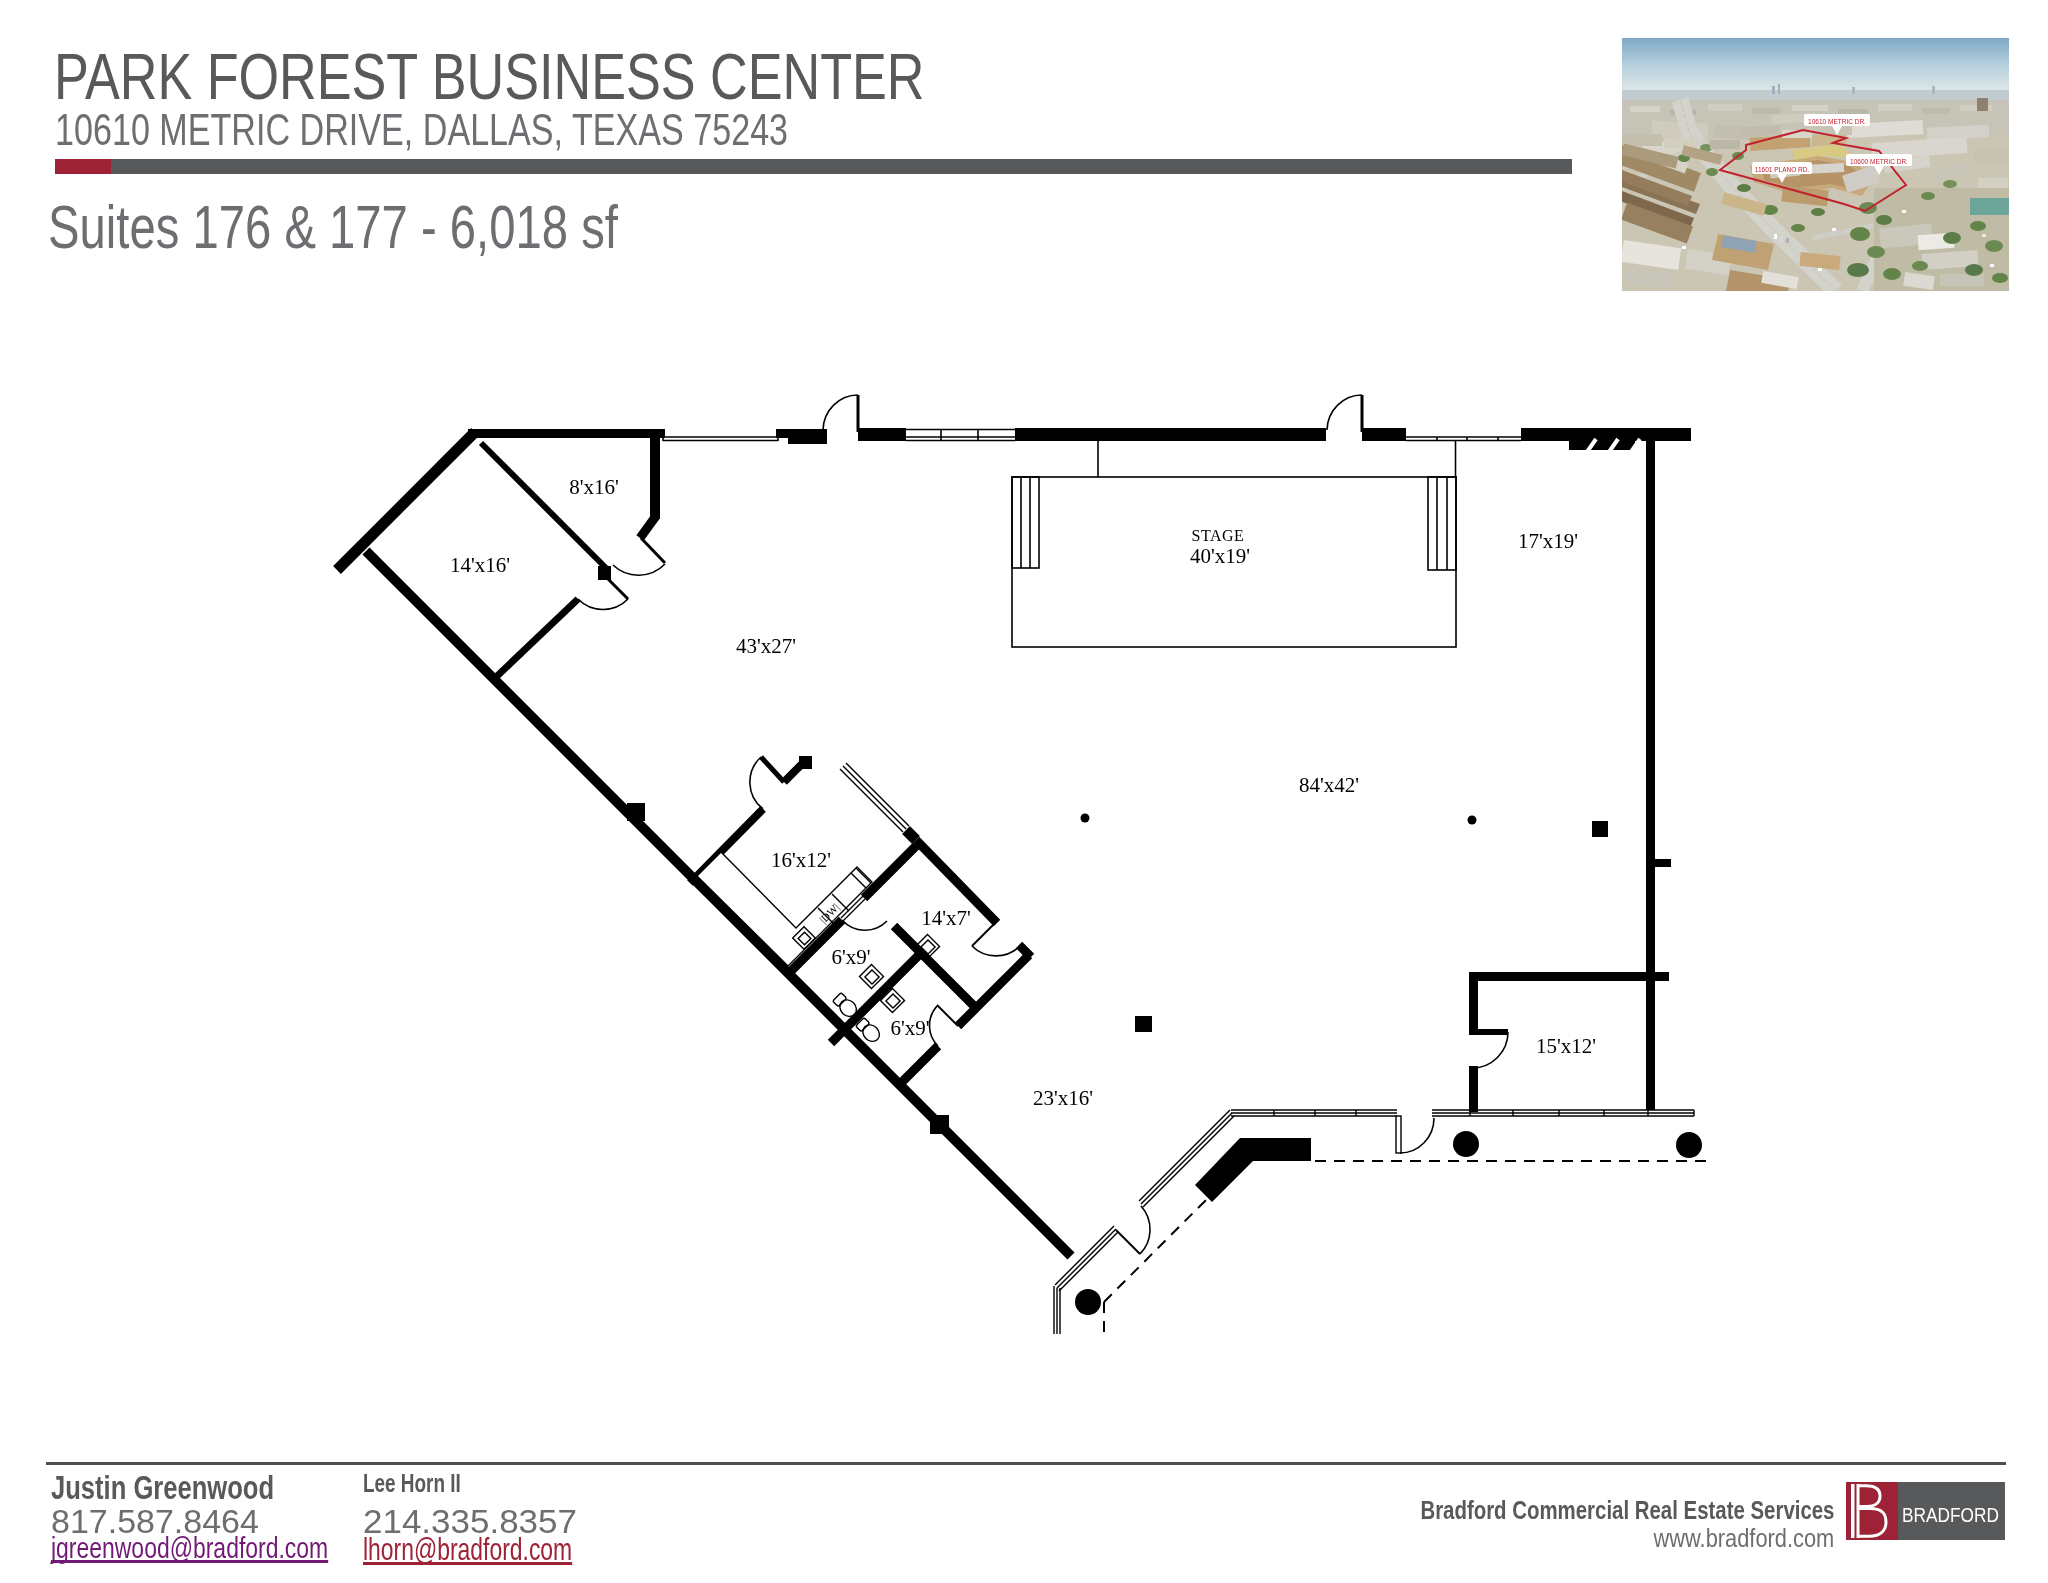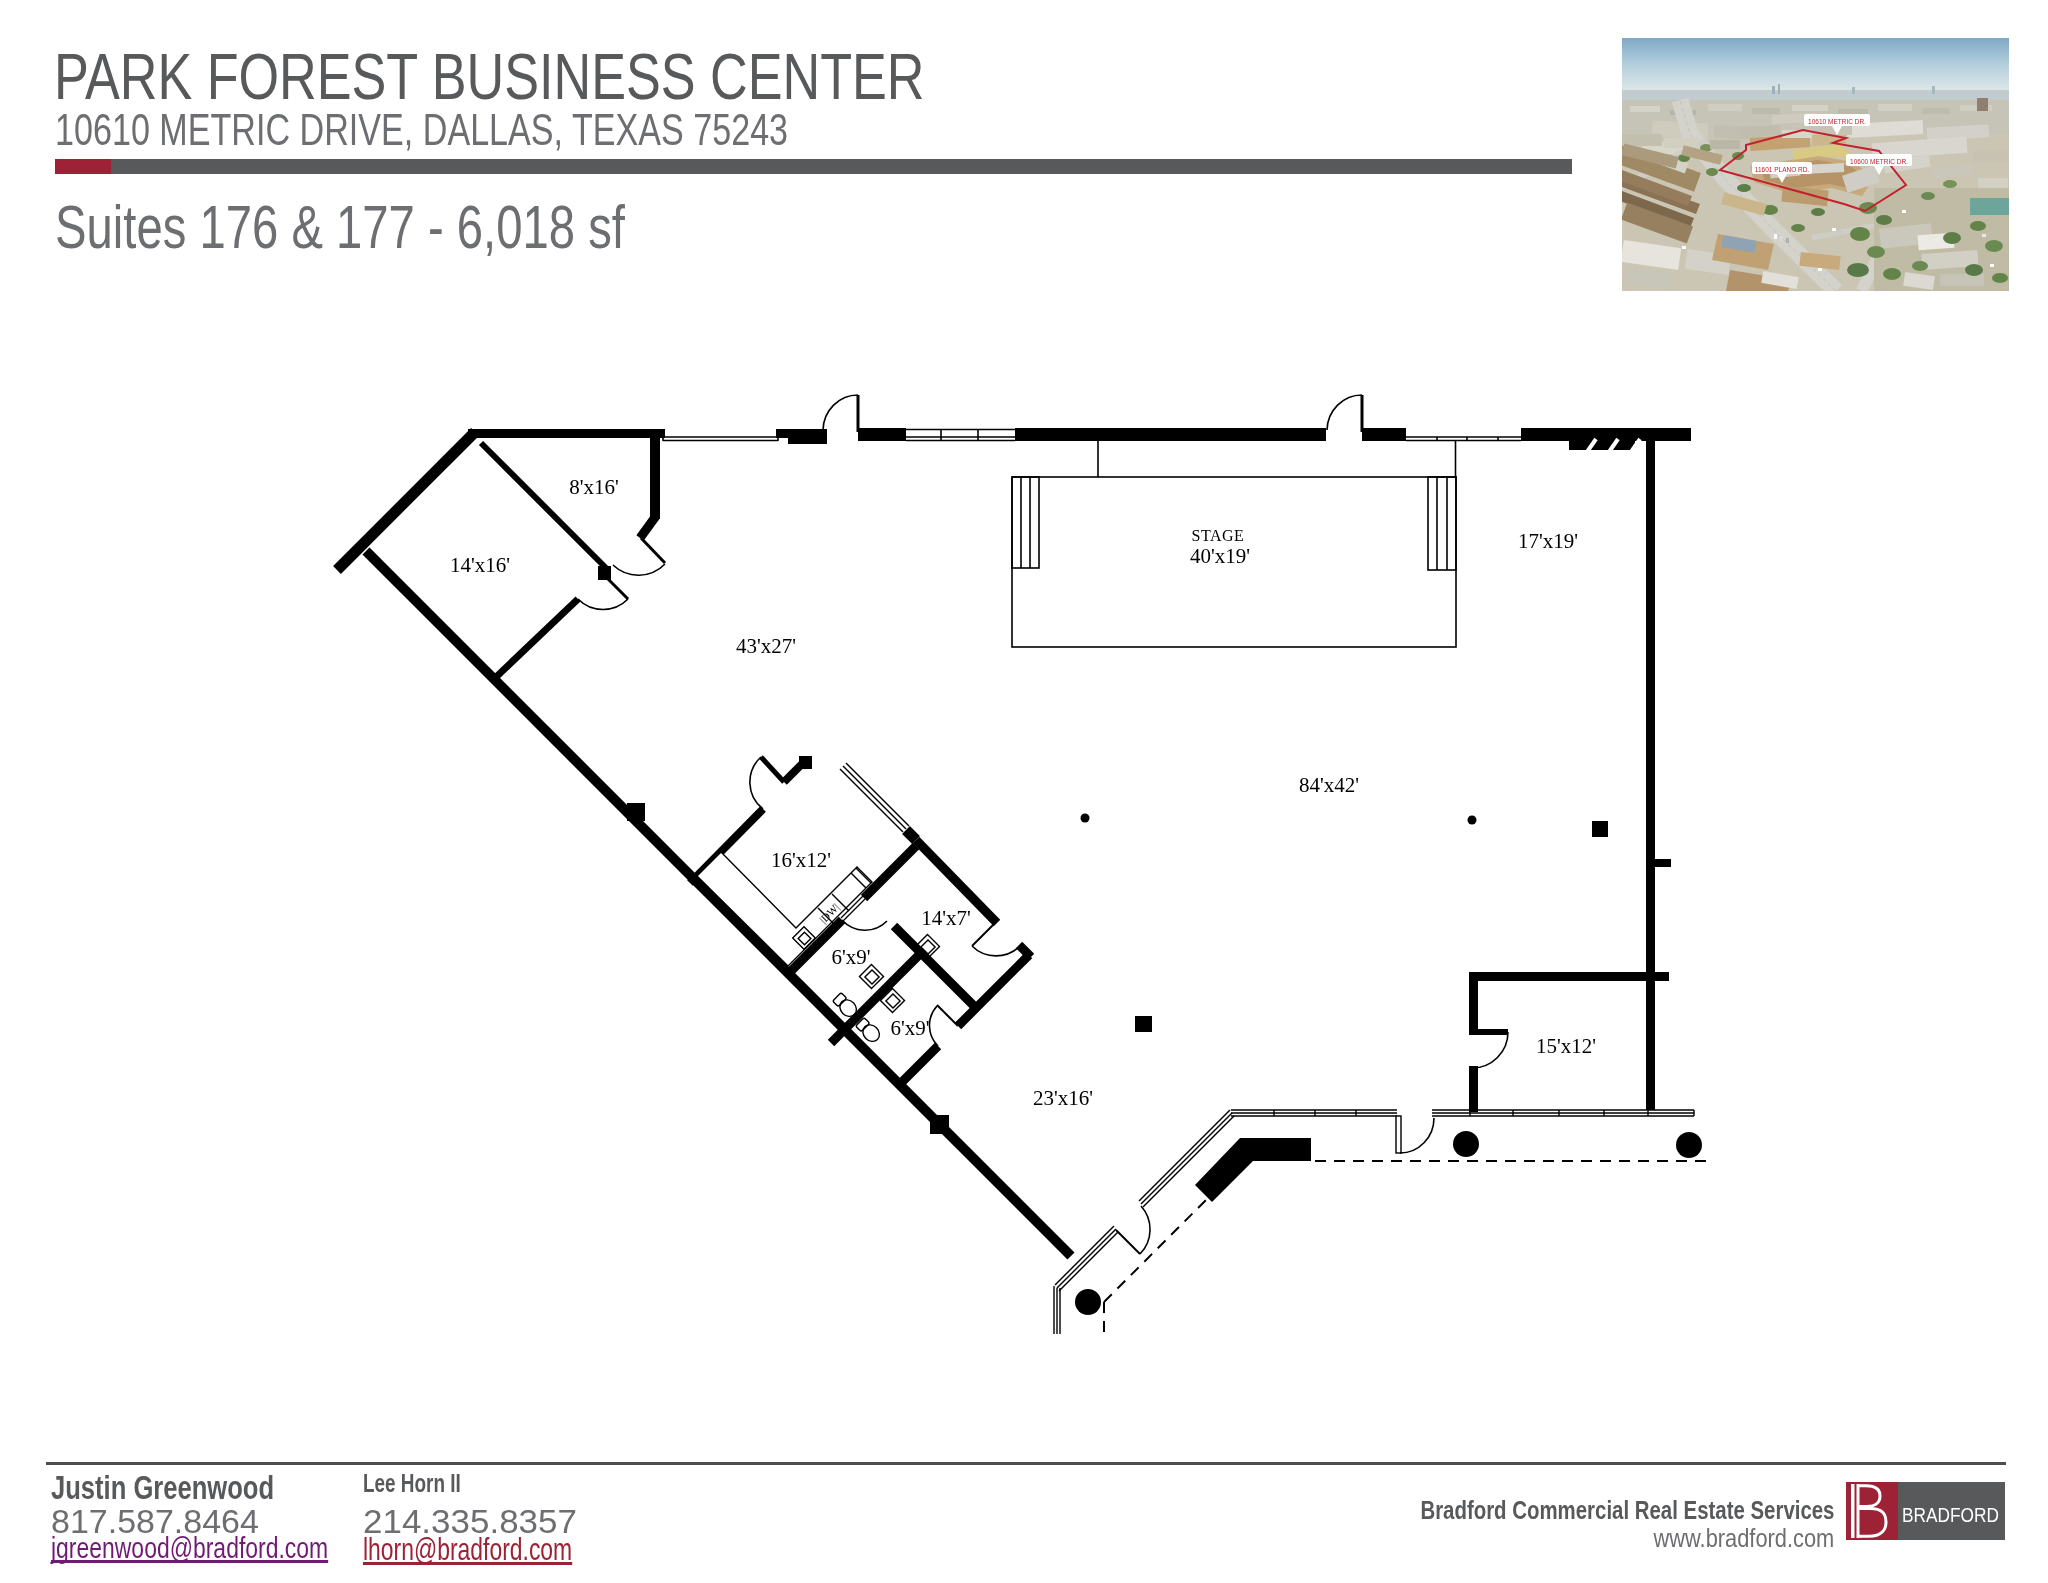--- a/index.html
+++ b/index.html
@@ -12,21 +12,21 @@
 <body>
 
 <div class="abs" style="left:54px;top:40px;font-weight:normal;font-size:64px;color:#58595b;"><span class="sx" id="t1" style="transform:scaleX(0.815);">PARK FOREST BUSINESS CENTER</span></div>
 
 <div class="abs" style="left:55px;top:104px;font-size:45px;color:#6d6e71;text-align:center;"><span class="sx" id="t2" style="transform:scaleX(0.758);">10610 METRIC DRIVE, DALLAS, TEXAS 75243</span></div>
 
 <div class="abs" style="left:55px;top:159px;width:56px;height:15px;background:#9d2235;"></div>
 
 <div class="abs" style="left:111px;top:159px;width:1461px;height:15px;background:#58595b;"></div>
 
-<div class="abs" style="left:55px;top:191px;font-size:62px;color:#6d6e71;"><span class="sx" id="t3" style="transform:scaleX(0.762);">Suites 176 &amp; 177 - 6,018 sf</span></div>
+<div class="abs" style="left:48px;top:191px;font-size:62px;color:#6d6e71;"><span class="sx" id="t3" style="transform:scaleX(0.762);">Suites 176 &amp; 177 - 6,018 sf</span></div>
 
 <div class="abs" style="left:1622px;top:38px;">
 <svg width="387" height="253" viewBox="0 0 387 253">
   <defs>
     <linearGradient id="sky" x1="0" y1="0" x2="0" y2="1">
       <stop offset="0" stop-color="#7fa9c6"></stop>
       <stop offset="0.45" stop-color="#b7d0de"></stop>
       <stop offset="0.8" stop-color="#d8e4e6"></stop>
       <stop offset="1" stop-color="#e4e9e5"></stop>
     </linearGradient>

